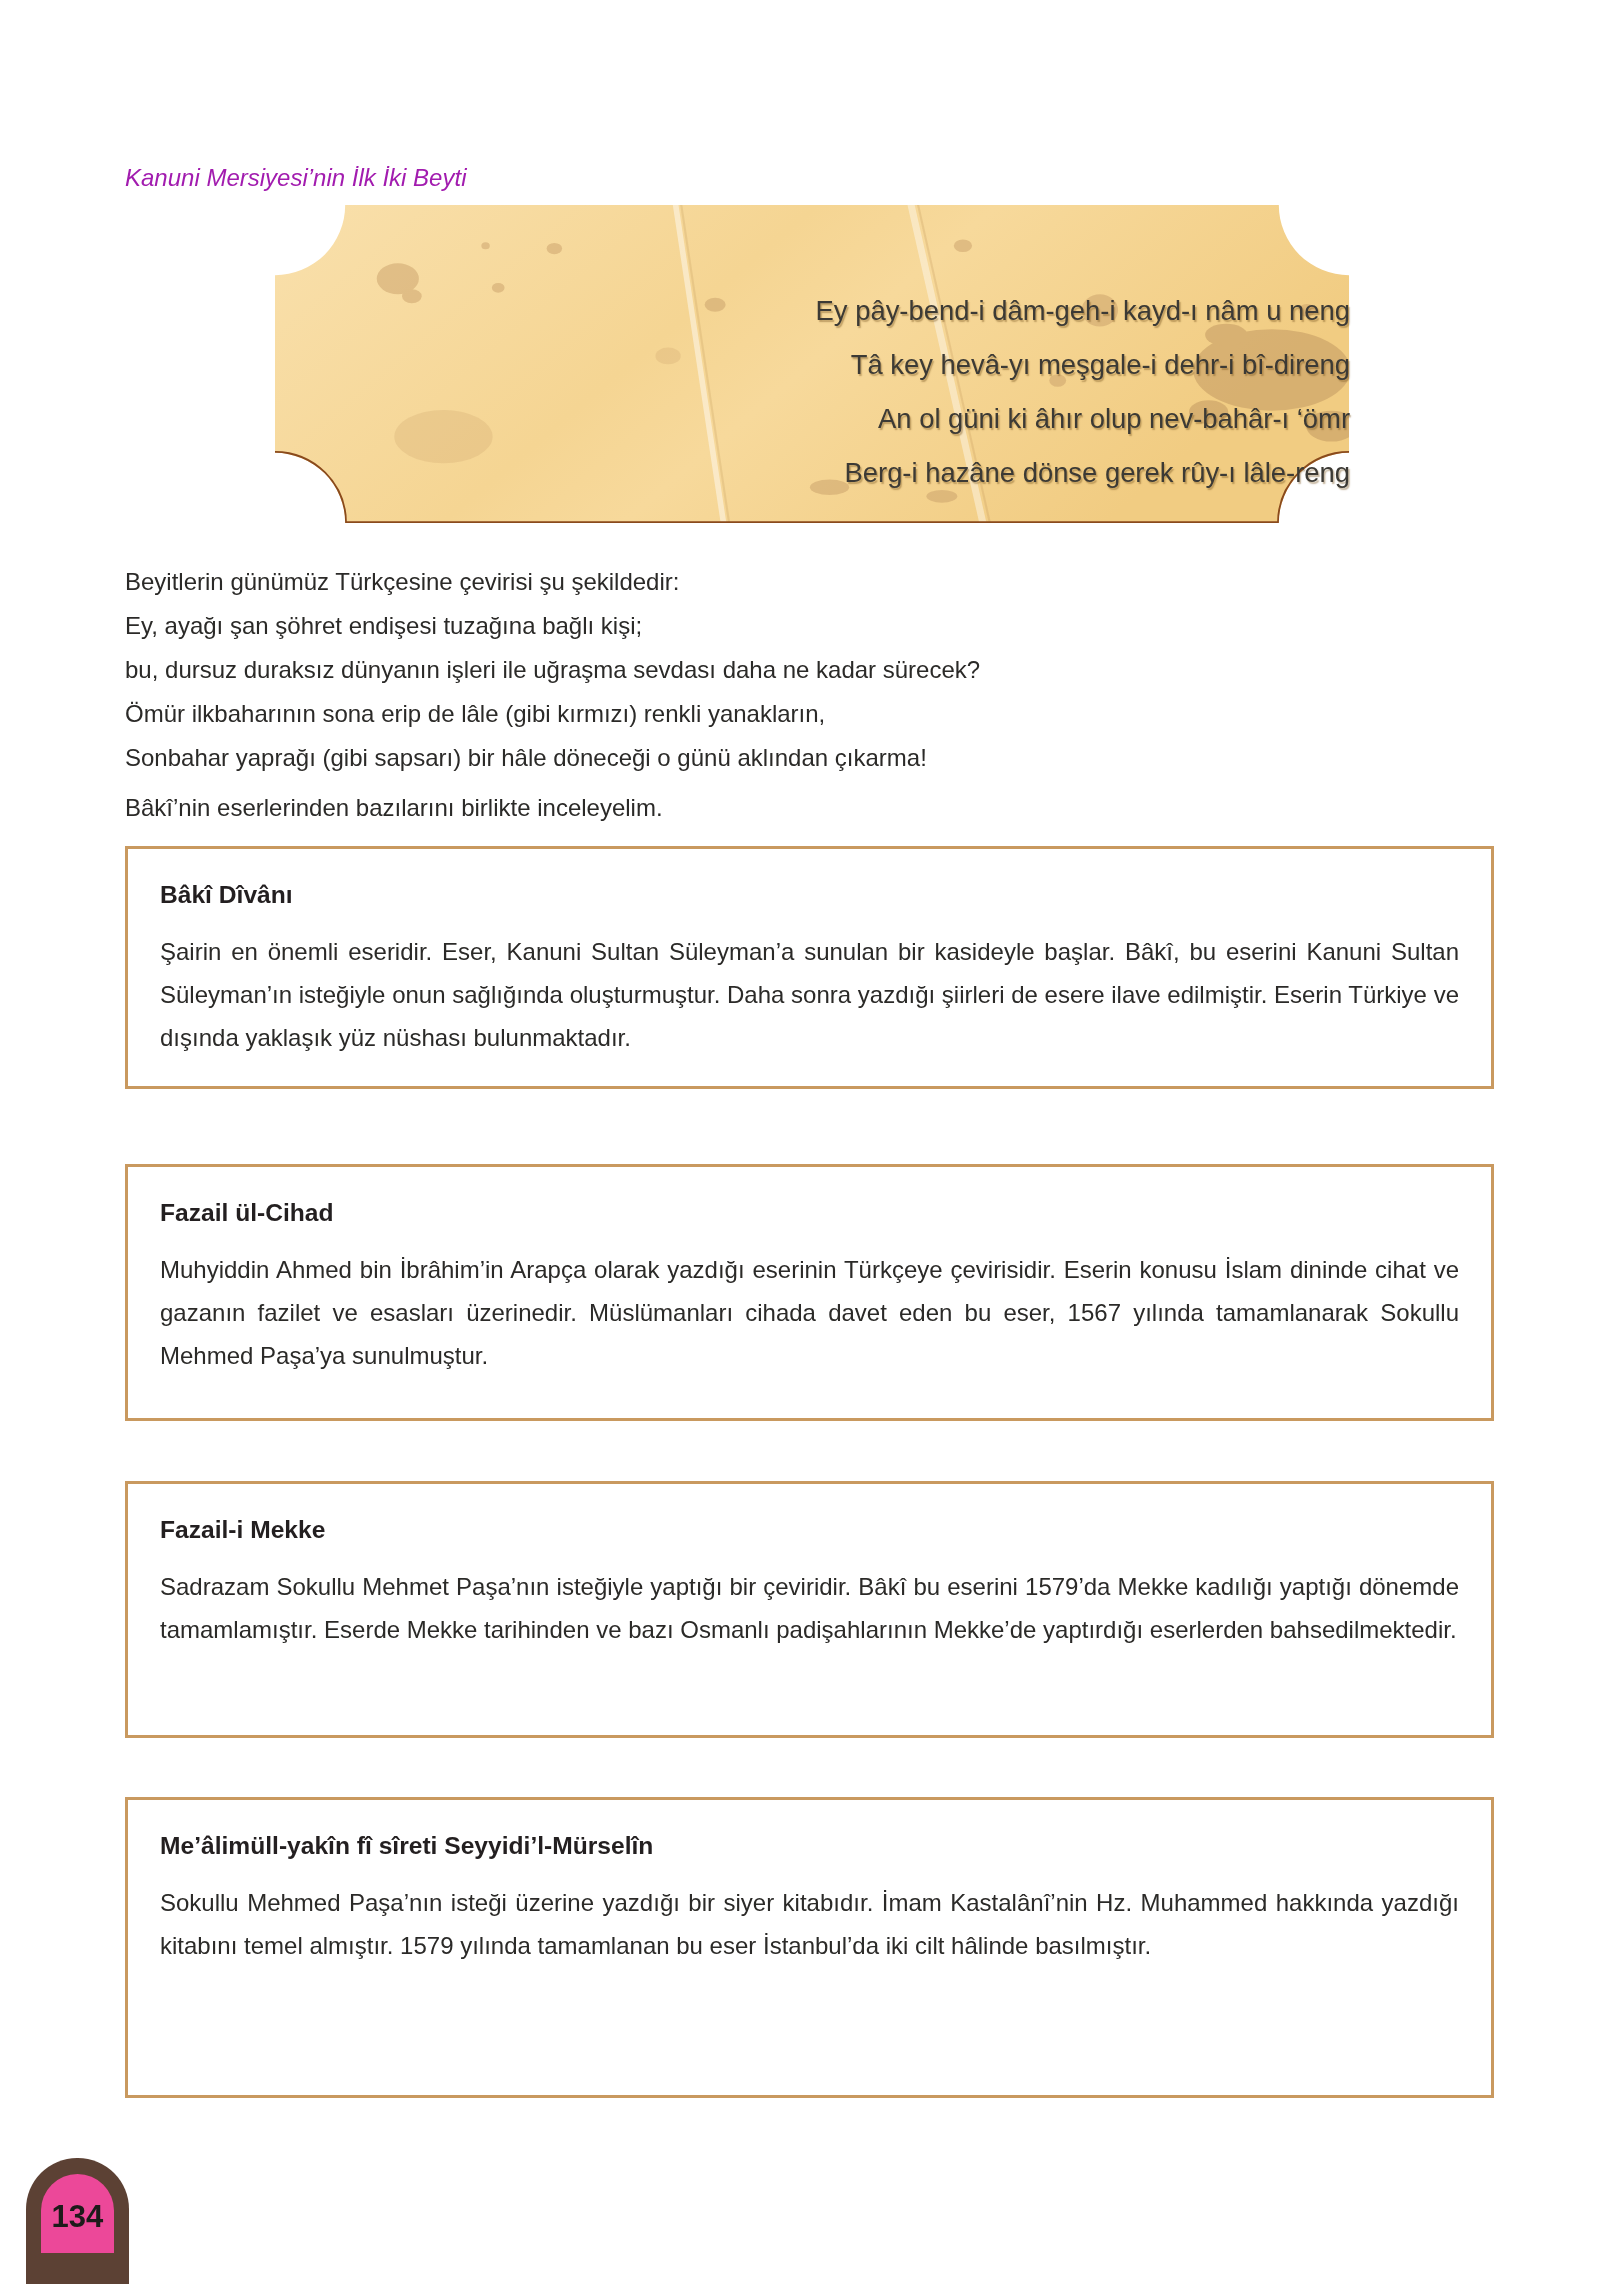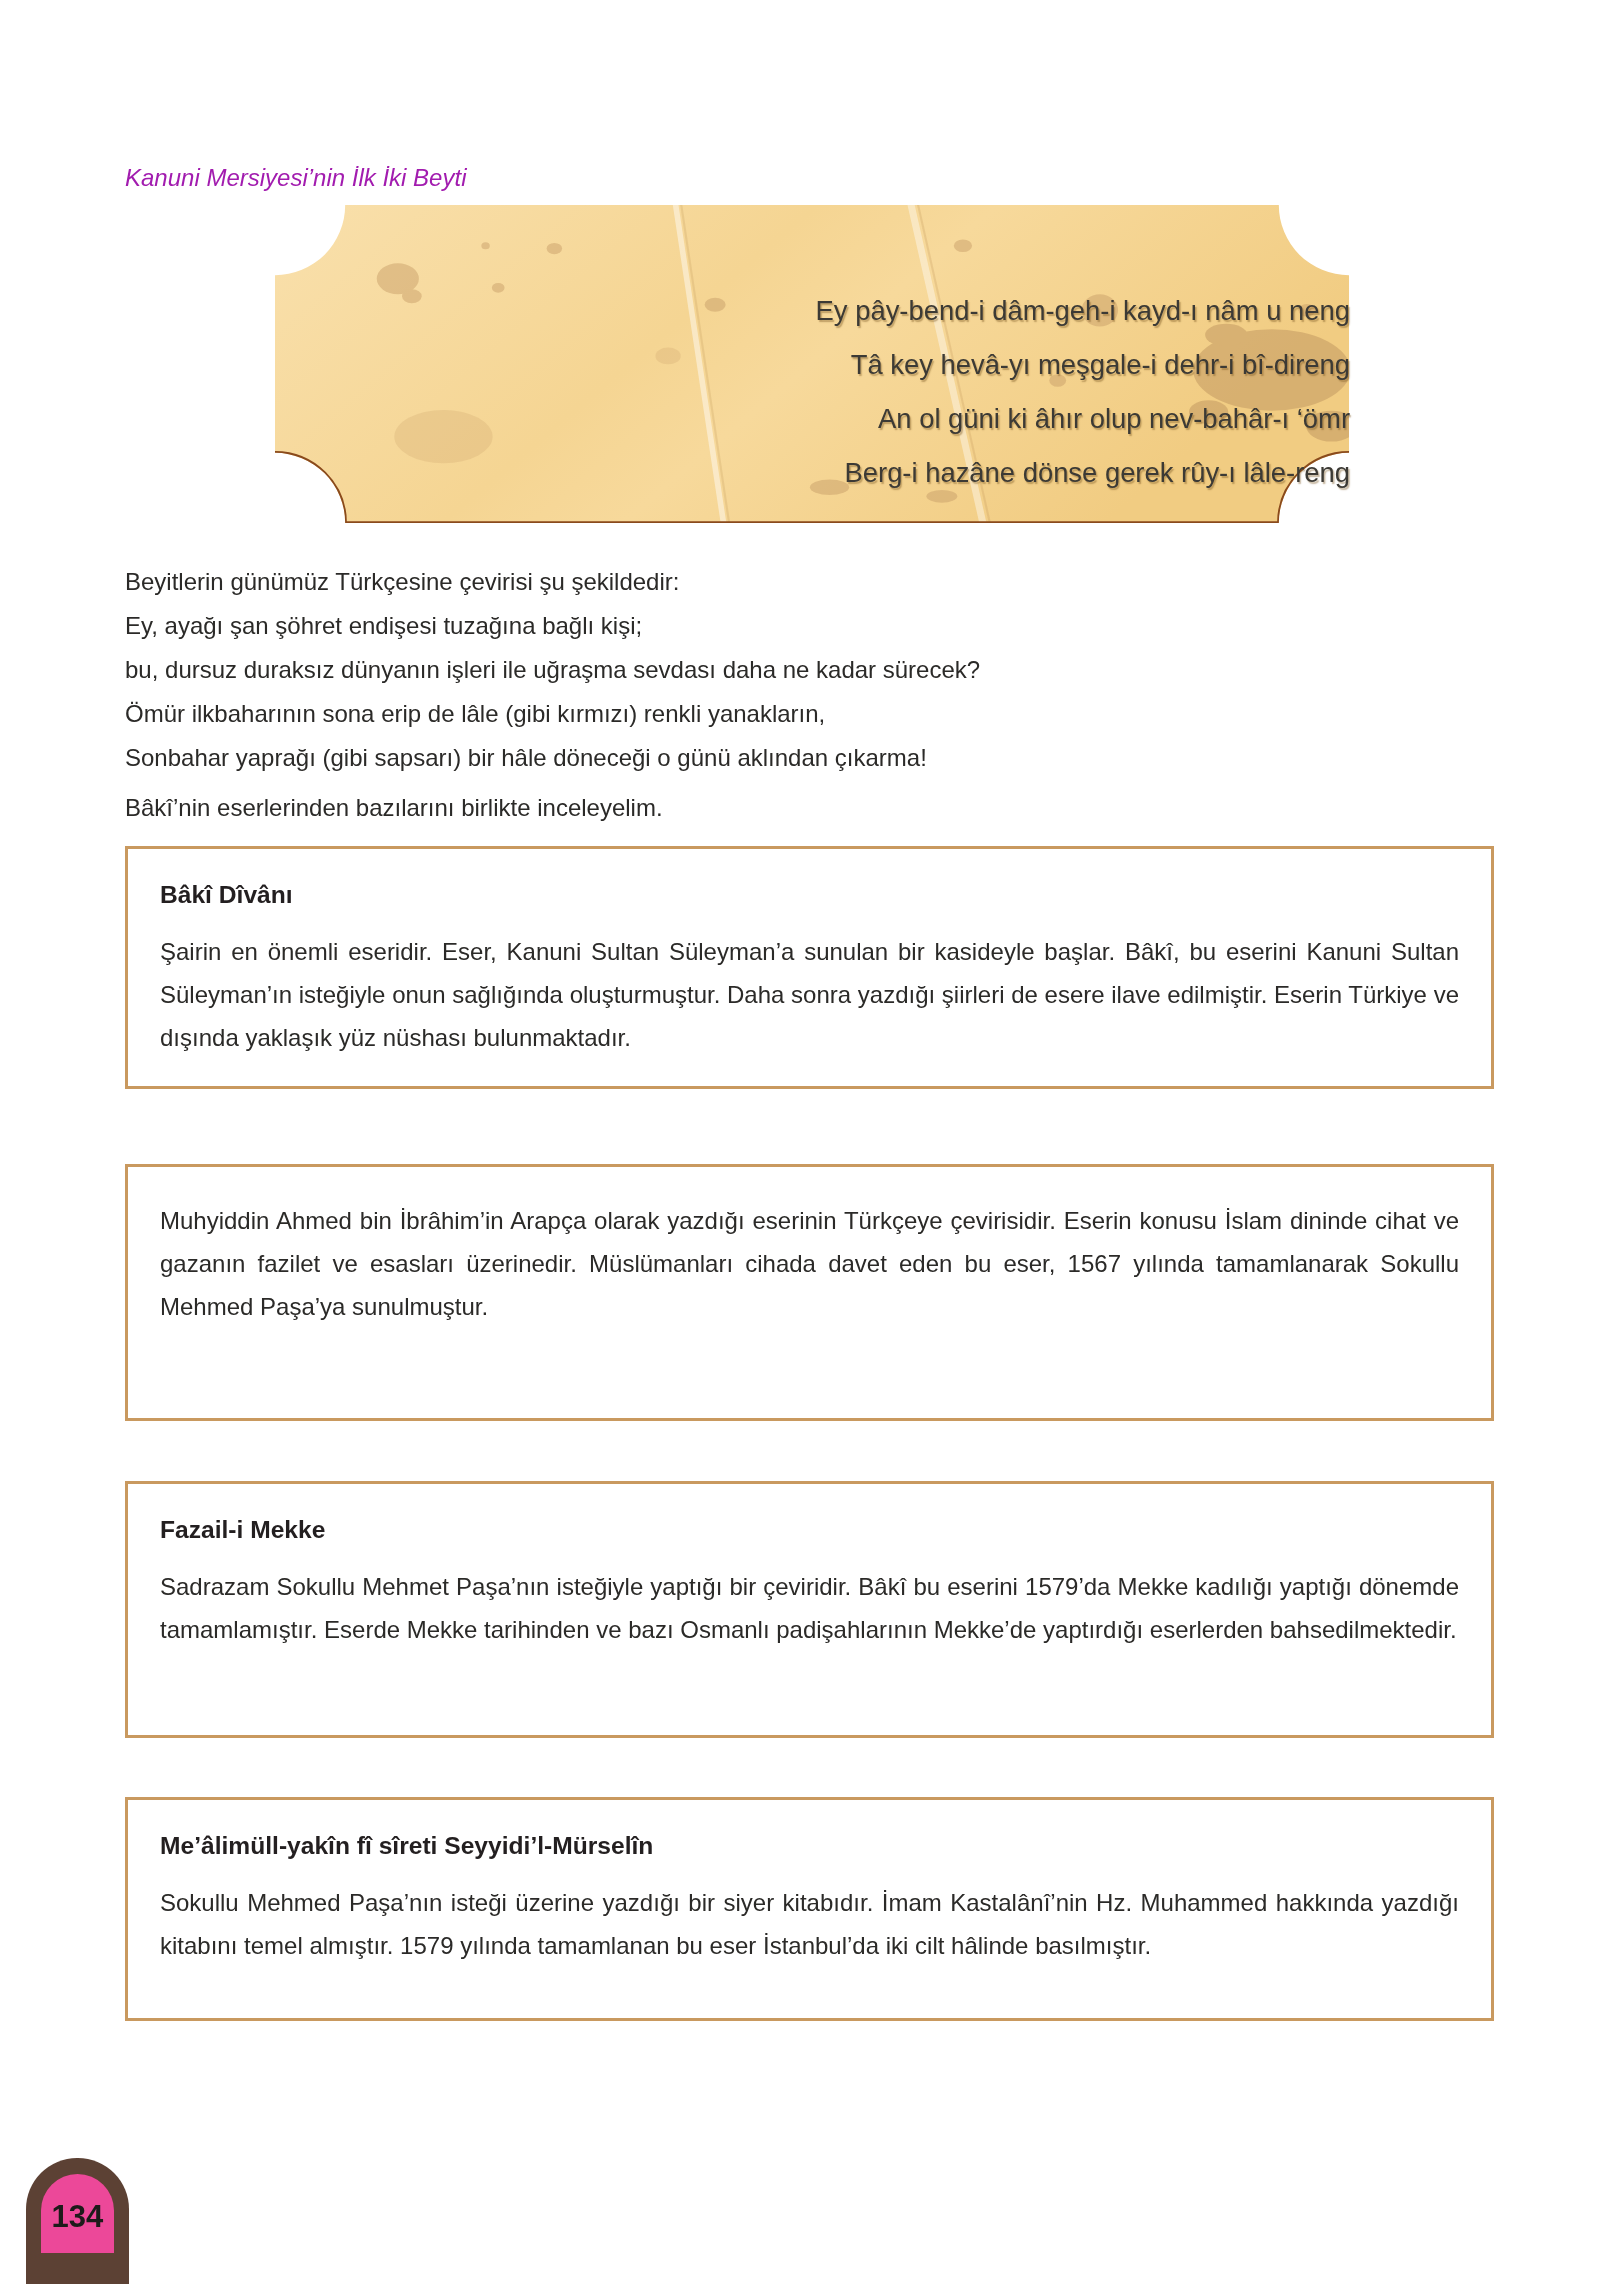--- a/index.html
+++ b/index.html
@@ -47,21 +47,21 @@
   }
   .work-box h3{
     margin:0 0 21px 0;font-size:24.6px;font-weight:bold;color:#231f20;
   }
   .work-box p{
     margin:0;font-size:24px;line-height:43px;text-align:justify;color:#2b2a28;
   }
   #box-0{top:846px;height:243px;}
   #box-1{top:1164px;height:257px;}
   #box-2{top:1481px;height:257px;}
-  #box-3{top:1797px;height:224px;}
+  #box-3{top:1797px;height:301px;}
   
   .page-badge{
     position:absolute;left:26px;top:2158px;width:103px;height:126px;
     background:#5c4134;border-radius:51px 51px 0 0;
   }
   .badge-window{
     position:absolute;left:14.8px;top:15.5px;width:73px;height:79px;
     background:#ec4899;border-radius:37px 37px 0 0;
     display:flex;align-items:center;justify-content:center;
   }
@@ -145,20 +145,21 @@
   </div>
 
   <p class="lead-in">Bâkî’nin eserlerinden bazılarını birlikte inceleyelim.</p>
 
   <section class="work-box" id="box-0">
     <h3>Bâkî Dîvânı</h3>
     <p>Şairin en önemli eseridir. Eser, Kanuni Sultan Süleyman’a sunulan bir kasideyle başlar. Bâkî, bu eserini Kanuni Sultan Süleyman’ın isteğiyle onun sağlığında oluşturmuştur. Daha sonra yazdığı şiirleri de esere ilave edilmiştir. Eserin Türkiye ve dışında yaklaşık yüz nüshası bulunmaktadır.</p>
   </section>
 
   <section class="work-box" id="box-1">
+    <h3>Fazail ül-Cihad</h3>
     <p>Muhyiddin Ahmed bin İbrâhim’in Arapça olarak yazdığı eserinin Türkçeye çevirisidir. Eserin konusu İslam dininde cihat ve gazanın fazilet ve esasları üzerinedir. Müslümanları cihada davet eden bu eser, 1567 yılında tamamlanarak Sokullu Mehmed Paşa’ya sunulmuştur.</p>
   </section>
 
   <section class="work-box" id="box-2">
     <h3>Fazail-i Mekke</h3>
     <p>Sadrazam Sokullu Mehmet Paşa’nın isteğiyle yaptığı bir çeviridir. Bâkî bu eserini 1579’da Mekke kadılığı yaptığı dönemde tamamlamıştır. Eserde Mekke tarihinden ve bazı Osmanlı padişahlarının Mekke’de yaptırdığı eserlerden bahsedilmektedir.</p>
   </section>
 
   <section class="work-box" id="box-3">
     <h3>Me’âlimüll-yakîn fî sîreti Seyyidi’l-Mürselîn</h3>

